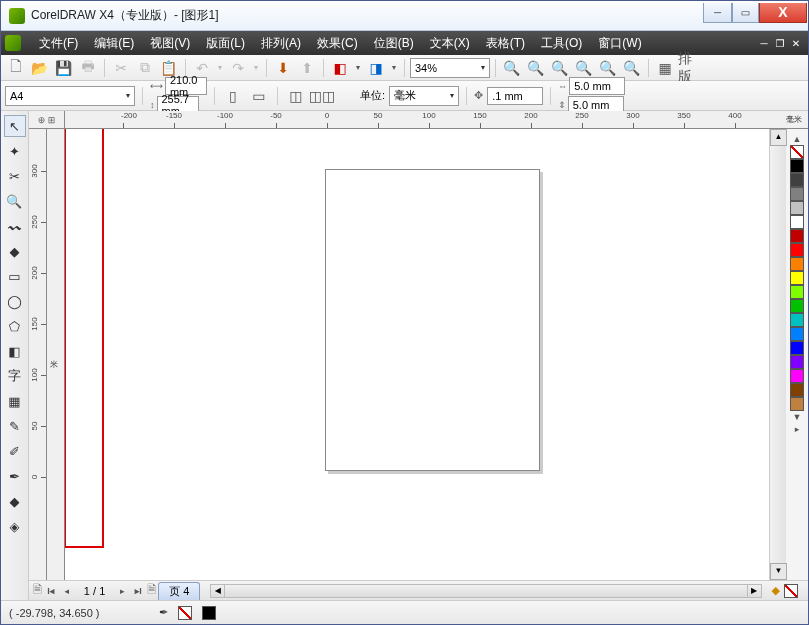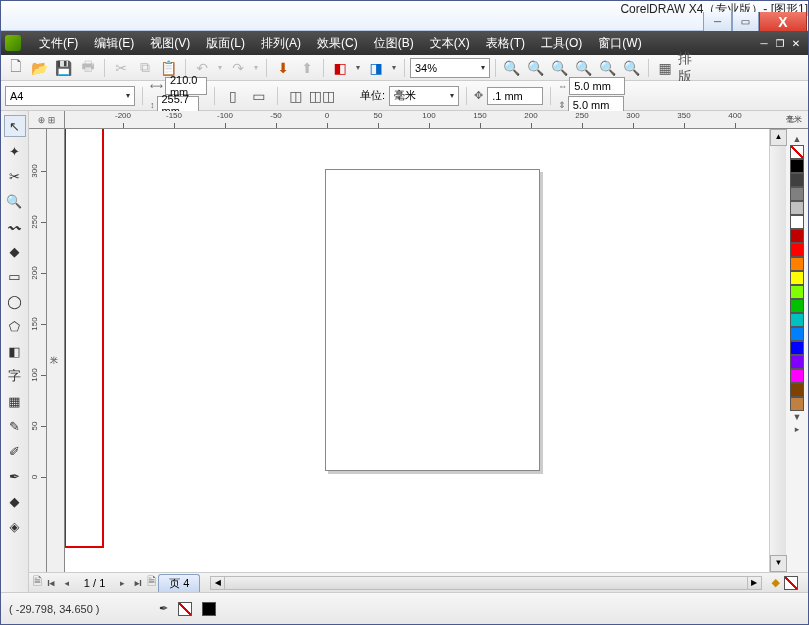--- a/index.html
+++ b/index.html
@@ -1,18 +1,18 @@
 <!DOCTYPE html>
 <html><head>
 <meta charset="utf-8">
 <style>
   * { box-sizing: border-box; margin: 0; padding: 0; }
   html, body { font-family: "Microsoft YaHei", "SimSun", sans-serif; font-size: 11px; width: 809px; height: 625px; overflow: hidden; background: #fff; }
   .win { width: 809px; height: 625px; display: flex; flex-direction: column; border: 1px solid #4a5a8f; }
-  .titlebar { height: 30px; background: linear-gradient(to bottom, #fdfeff, #eaf2fb); display: flex; align-items: flex-end; padding: 0 0 0 8px; border-bottom: 1px solid #b8c8e0; flex-direction: column; }
+  .titlebar { height: 30px; background: linear-gradient(to bottom, #fdfeff, #eaf2fb); display: flex; align-items: center; padding: 0 0 0 8px; border-bottom: 1px solid #b8c8e0; }
   .titlebar .ico { width: 16px; height: 16px; background: linear-gradient(135deg,#7ab800,#3a8000); border-radius: 3px; margin-right: 6px; }
   .titlebar .ttl { flex: 1; color: #222; font-size: 12px; }
   .wcbtns { display: flex; height: 20px; margin-top: -6px; margin-right: 1px; }
   .wcbtn { width: 29px; height: 20px; border: 1px solid #8aa0c0; border-top: none; background: linear-gradient(to bottom,#f4f8ff,#d8e4f4); display: flex; align-items: center; justify-content: center; font-size: 10px; color: #333; }
   .wcbtn.max { width: 27px; }
   .wcbtn.cls { width: 48px; background: linear-gradient(to bottom,#f07a6a,#d94030); color: #fff; border-color: #a03020; font-size: 14px; font-weight: bold; }
   .menubar { height: 24px; background: linear-gradient(to bottom,#515151,#303030); display: flex; align-items: center; padding: 0 4px; color: #fff; }
   .menubar .ico { width: 16px; height: 16px; background: linear-gradient(135deg,#7ab800,#3a8000); border-radius: 3px; margin-right: 10px; }
   .menubar .mi { padding: 0 8px; font-size: 12px; cursor: default; }
   .menubar .spacer { flex: 1; }
@@ -49,21 +49,21 @@
   .colpal .nav { font-size: 9px; color: #555; margin: 1px 0; cursor: default; }
   .sw { width: 14px; height: 14px; border: 1px solid #555; }
   .scrollv { width: 17px; background: linear-gradient(to right,#f2f2f2,#e2e2e2); border-left:1px solid #ccc; position:relative;}
   .scrollv .btn { position:absolute; left:0; width:17px; height:17px; background:#e8e8e8; border:1px solid #aaa; font-size:8px; text-align:center; line-height:14px;}
   .tabbar { height: 20px; background: linear-gradient(to bottom,#f4f4f4,#e4e4e4); border-top: 1px solid #ccc; display:flex; align-items:center; padding:0 4px; gap:2px; font-size:11px;}
   .tabbar .nav { width:14px; text-align:center; color:#555; font-size:9px;}
   .tabbar .nav.strong{font-weight:bold;}
   .tabbar .pc { padding: 0 8px; }
   .tabbar .tab { background: linear-gradient(to bottom,#e8f0ff,#c8d8f0); border:1px solid #8aa0c0; border-bottom:none; padding:1px 10px; border-radius:3px 3px 0 0;}
   .tabbar .scroll { flex:1; height:14px; background:linear-gradient(to bottom,#f0f0f0,#dcdcdc); border:1px solid #bbb; margin:0 8px; position:relative;}
-  .status { height: 32px; background: linear-gradient(to bottom,#f6f6f6,#e8e8e8); border-top:1px solid #ccc; display:flex; align-items:center; padding:0 8px; gap:10px; font-size:11px; color:#333;}
+  .status { height: 24px; background: linear-gradient(to bottom,#f6f6f6,#e8e8e8); border-top:1px solid #ccc; display:flex; align-items:center; padding:0 8px; gap:10px; font-size:11px; color:#333;}
   .status .coords { width:140px;}
   .status .swsm { width:14px; height:14px; border:1px solid #555;}
   .colline1 { background:#fff; position:relative; }
   .colline1::after { content:''; position:absolute; inset:0; background:linear-gradient(45deg,transparent 45%, #d00 45%, #d00 55%, transparent 55%);}
 </style>
 </head>
 <body>
 
 <div class="win">
 
@@ -213,21 +213,21 @@
       <div class="tboxbtn">✒</div>
       <div class="tboxbtn">◆</div>
       <div class="tboxbtn">◈</div>
     </div>
 
     <div class="canvaswrap">
       <div class="rulerrow">
         <div class="rulercorner">⊕ ⊞</div>
         <div class="hruler" id="hruler">
             <div class="tick" style="left: 58px;"></div>
-            <div class="ticklbl" style="left: 58px;">-200</div>
+            <div class="ticklbl" style="left: 64px;">-200</div>
             <div class="tick" style="left: 109px;"></div>
             <div class="ticklbl" style="left: 109px;">-150</div>
             <div class="tick" style="left: 160px;"></div>
             <div class="ticklbl" style="left: 160px;">-100</div>
             <div class="tick" style="left: 211px;"></div>
             <div class="ticklbl" style="left: 211px;">-50</div>
             <div class="tick" style="left: 262px;"></div>
             <div class="ticklbl" style="left: 262px;">0</div>
             <div class="tick" style="left: 313px;"></div>
             <div class="ticklbl" style="left: 313px;">50</div>

